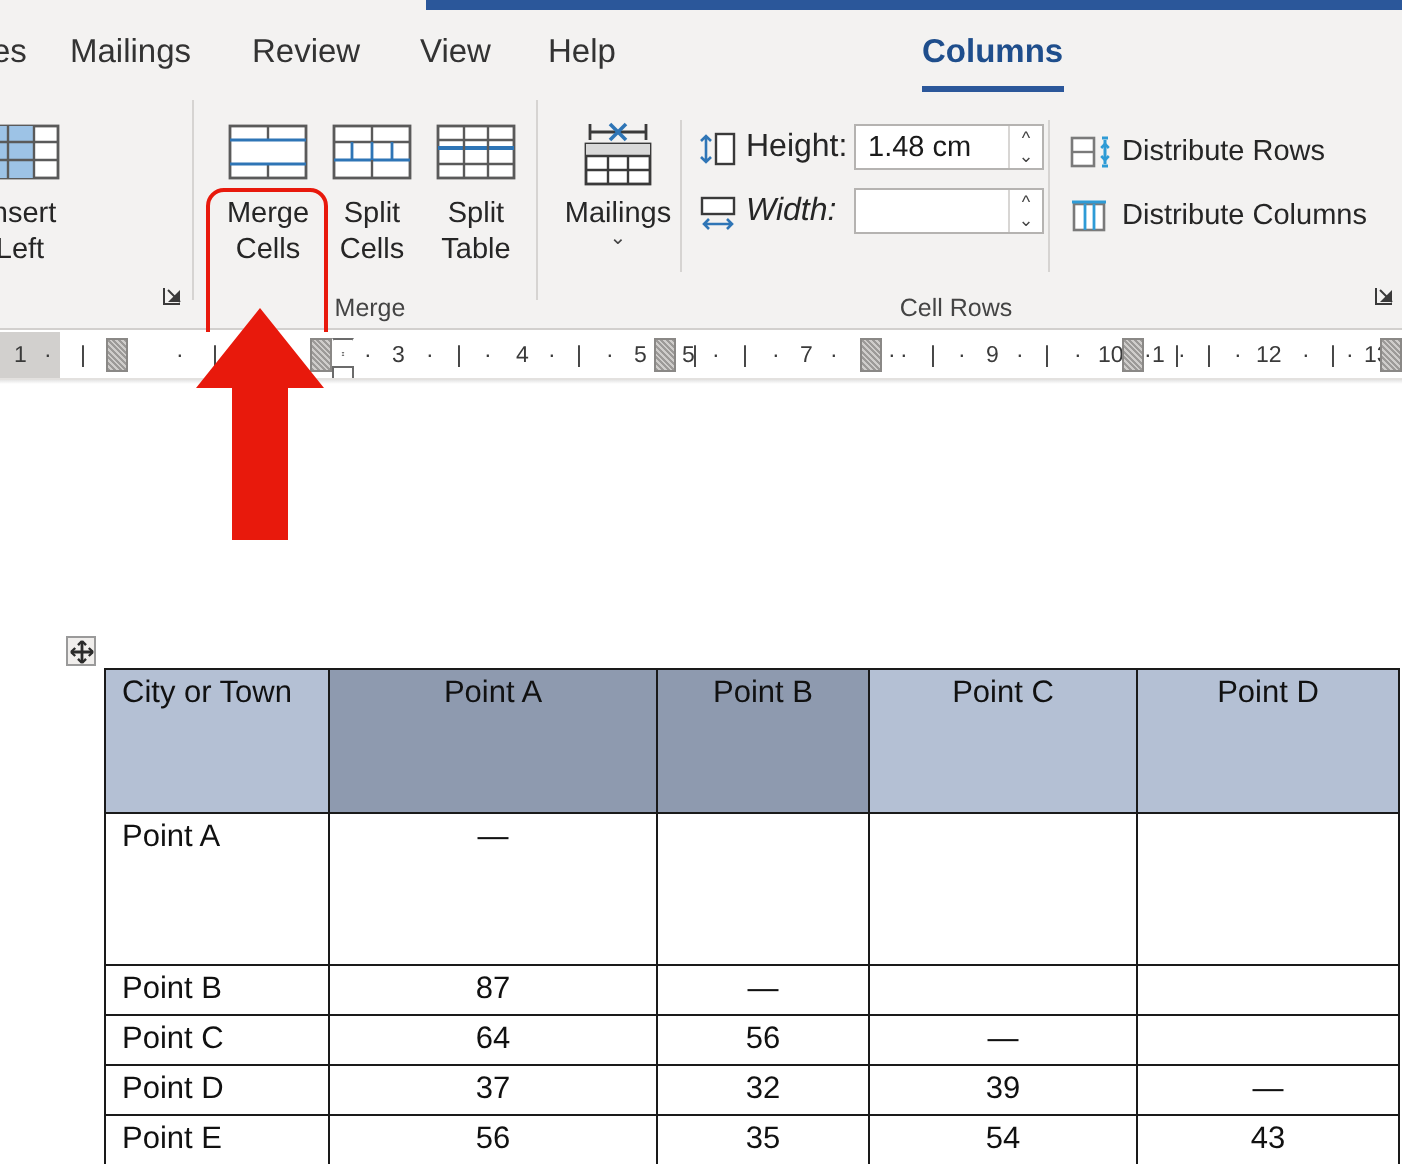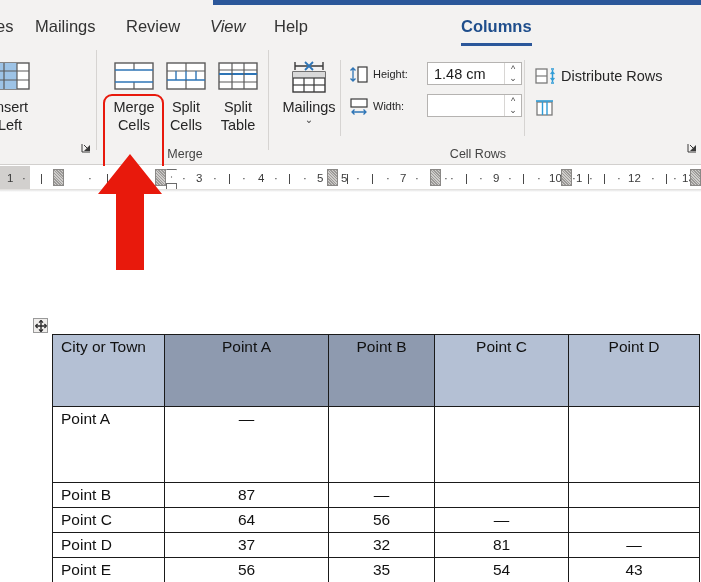--- a/index.html
+++ b/index.html
@@ -69,21 +69,21 @@
   .bigbtn .caret { font-size: 10px; color: #444; line-height: 8px; }
 
   .merge-highlight {
     position: absolute; left: 103px; top: 48px; width: 61px; height: 96px;
     border: 2.5px solid #e8190c; border-radius: 9px; pointer-events: none;
   }
 
   
   .field-row { position: absolute; display: flex; align-items: center; }
   .field-icon { width: 22px; height: 20px; display:flex; align-items:center; justify-content:center; }
-  .field-label { font-size: 11px; color: #262626; margin-left: 3px; white-space: nowrap; }
+  .field-label { font-size: 16px; color: #262626; margin-left: 3px; white-space: nowrap; }
   .spin {
     position: absolute; height: 23px; background: #ffffff;
     border: 1px solid #b5b3b1; display: flex; align-items: center;
   }
   .spin .val { flex: 1; font-size: 14.5px; color: #1a1a1a; padding-left: 6px; white-space: nowrap; }
   .spin .arrows {
     width: 17px; height: 100%; display: flex; flex-direction: column;
     align-items: center; justify-content: center; border-left: 1px solid #d8d6d4;
   }
   .spin .arrows span { font-size: 9px; line-height: 9px; color: #444; }
@@ -182,21 +182,21 @@
   <div class="tabbar">
     <div class="tab" style="left:-8px;">
       <span>es</span>
     </div>
     <div class="tab" style="left:122px;">
       <span>Review</span>
     </div>
     <div class="tab" style="left:31px;">
       <span>Mailings</span>
     </div>
-    <div class="tab" style="left:206px;font-style:italic;">
+    <div class="tab" style="left:206px;">
       <span>View</span>
     </div>
     <div class="tab" style="left:270px;">
       <span>Help</span>
     </div>
     <div class="tab active" style="left:457px;">
       <span>Columns</span>
       <span class="underline"></span>
     </div>
   </div>
@@ -310,21 +310,21 @@
       <div class="field-label">Height:</div>
     </div>
     <div class="spin" style="left:427px; top:16px; width:95px;">
       <div class="val">1.48 cm</div>
       <div class="arrows">
         <span>^</span>
         <span>⌄</span>
       </div>
     </div>
 
-    <div class="field-row" style="left:348px; top:50px;">
+    <div class="field-row" style="left:348px; top:50px;font-style:italic;">
       <div class="field-icon">
         <svg width="20" height="19" viewBox="0 0 20 19">
           <rect x="2" y="2" width="16" height="8" fill="#ffffff" stroke="#3a3a3a" stroke-width="1.2"></rect>
           <path d="M3 15 H17 M5.5 12.5 L3 15 L5.5 17.5 M14.5 12.5 L17 15 L14.5 17.5" stroke="#2e75b6" stroke-width="1.3" fill="none"></path>
         </svg>
       </div>
       <div class="field-label">Width:</div>
     </div>
     <div class="spin" style="left:427px; top:48px; width:95px;">
       <div class="val"></div>
@@ -350,20 +350,21 @@
 
     <div class="distbtn" style="left:534px; top:49px;">
       <div class="ico">
         <svg width="20" height="18" viewBox="0 0 20 18">
           <rect x="2" y="3" width="15" height="13" fill="#ffffff" stroke="#7a7a7a" stroke-width="1.3"></rect>
           <line x1="7.5" y1="3" x2="7.5" y2="16" stroke="#2e9bd6" stroke-width="1.4"></line>
           <line x1="12" y1="3" x2="12" y2="16" stroke="#2e9bd6" stroke-width="1.4"></line>
           <line x1="1" y1="2" x2="18" y2="2" stroke="#2e9bd6" stroke-width="1.6"></line>
         </svg>
       </div>
+      <div class="lbl">Distribute Columns</div>
     </div>
 
     <div class="grp-label" style="left:408px; top:101px; width:140px;">Cell Rows</div>
 
     <div class="dlg-launcher" style="left:686px; top:96px;">
       <svg width="12" height="12" viewBox="0 0 12 12">
         <path d="M2 2 V10 H10" stroke="#3a3a3a" stroke-width="1" fill="none"></path>
         <path d="M10 3 L10 9 L4 9 Z" fill="#3a3a3a"></path>
         <path d="M4 3 L10 9" stroke="#3a3a3a" stroke-width="1"></path>
       </svg>
@@ -475,21 +476,21 @@
           <td class="rowlabel">Point C</td>
           <td class="body-cell">64</td>
           <td class="body-cell">56</td>
           <td class="body-cell">—</td>
           <td class="body-cell"></td>
         </tr>
         <tr class="short">
           <td class="rowlabel">Point D</td>
           <td class="body-cell">37</td>
           <td class="body-cell">32</td>
-          <td class="body-cell">81</td>
+          <td class="body-cell">39</td>
           <td class="body-cell">—</td>
         </tr>
         <tr class="short">
           <td class="rowlabel">Point E</td>
           <td class="body-cell">56</td>
           <td class="body-cell">35</td>
           <td class="body-cell">54</td>
           <td class="body-cell">43</td>
         </tr>
       </tbody>

